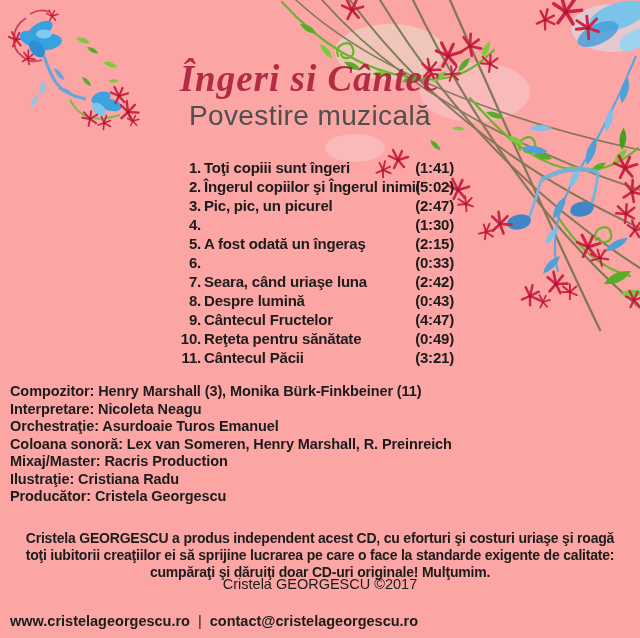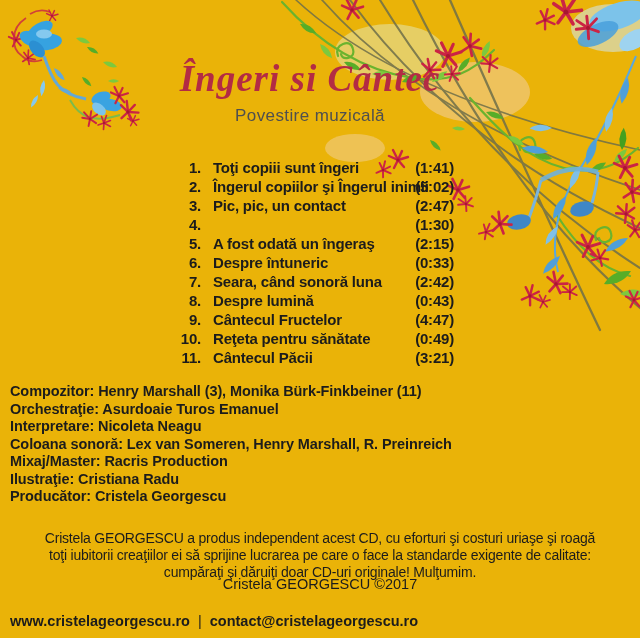--- a/index.html
+++ b/index.html
@@ -1,45 +1,45 @@
 <!DOCTYPE html>
 <html><head>
 <meta charset="utf-8">
 <style>
   html,body{margin:0;padding:0;background:#e9e9e4;}
   .page{
     position:relative;width:640px;height:638px;overflow:hidden;
-    background:#eab308;
+    background:#fca5a5;
     font-family:"Liberation Sans",sans-serif;color:#1c1c1c;
   }
   .deco{position:absolute;left:0;top:0;width:640px;height:638px;pointer-events:none;}
   .album-title{
     position:absolute;left:0;top:58px;width:620px;text-align:center;
     font-family:"Liberation Serif",serif;font-style:italic;font-weight:bold;
     font-size:37px;line-height:42px;color:#b32b44;letter-spacing:1px;
   }
   .album-subtitle{
     position:absolute;left:0;top:102px;width:620px;text-align:center;
-    font-size:17px;line-height:27px;color:#4f4f4f;letter-spacing:.4px;font-weight:400;
+    font-size:28px;line-height:27px;color:#4f4f4f;letter-spacing:.4px;font-weight:400;
   }
   .tracklist{position:absolute;left:176px;top:158px;width:278px;}
   .trow{
     position:relative;display:flex;height:19px;line-height:19px;
     font-size:15px;font-weight:600;letter-spacing:-.2px;white-space:nowrap;
   }
   .tnum{width:25px;text-align:right;flex:none;}
-  .ttitle{margin-left:12px;text-align:right;}
+  .ttitle{margin-left:3px;text-align:right;}
   .tdur{position:absolute;right:0;top:0;}
   .credits{
     position:absolute;left:10px;top:383px;width:620px;text-align:left;
     font-size:14.5px;font-weight:600;line-height:17.5px;letter-spacing:-.1px;
   }
   .note{
     position:absolute;left:10px;top:530px;width:620px;text-align:center;
-    font-size:14px;font-weight:400;line-height:17px;letter-spacing:-.2px;
+    font-size:14px;font-weight:700;line-height:17px;letter-spacing:-.2px;
   }
   .note div{white-space:nowrap;}
   .copyright{
     position:absolute;left:10px;top:576px;width:620px;text-align:center;
     font-size:14.5px;font-weight:400;line-height:16px;
   }
   .contact{
     position:absolute;left:10px;top:613px;width:620px;text-align:left;
     font-size:14.5px;font-weight:600;line-height:16px;
   }
@@ -216,40 +216,39 @@
       <span class="ttitle">Toţi copiii sunt îngeri</span>
       <span class="tdur">(1:41)</span>
     </div>
     <div class="trow">
       <span class="tnum">2.</span>
       <span class="ttitle">Îngerul copiilor şi Îngerul inimii</span>
       <span class="tdur">(5:02)</span>
     </div>
     <div class="trow">
       <span class="tnum">3.</span>
-      <span class="ttitle">Pic, pic, un contact</span>
+      <span class="ttitle">Pic, pic, un picurel</span>
       <span class="tdur">(2:47)</span>
     </div>
     <div class="trow">
       <span class="tnum">4.</span>
       <span class="tdur">(1:30)</span>
     </div>
     <div class="trow">
       <span class="tnum">5.</span>
       <span class="ttitle">A fost odată un îngeraş</span>
       <span class="tdur">(2:15)</span>
     </div>
     <div class="trow">
       <span class="tnum">6.</span>
-      <span class="ttitle">Despre întuneric</span>
       <span class="tdur">(0:33)</span>
     </div>
     <div class="trow">
       <span class="tnum">7.</span>
-      <span class="ttitle">Seara, când sonoră luna</span>
+      <span class="ttitle">Seara, când uriaşe luna</span>
       <span class="tdur">(2:42)</span>
     </div>
     <div class="trow">
       <span class="tnum">8.</span>
       <span class="ttitle">Despre lumină</span>
       <span class="tdur">(0:43)</span>
     </div>
     <div class="trow">
       <span class="tnum">9.</span>
       <span class="ttitle">Cântecul Fructelor</span>
@@ -262,22 +261,22 @@
     </div>
     <div class="trow">
       <span class="tnum">11.</span>
       <span class="ttitle">Cântecul Păcii</span>
       <span class="tdur">(3:21)</span>
     </div>
   </div>
 
   <div class="credits">
     <div>Compozitor: Henry Marshall (3), Monika Bürk-Finkbeiner (11)</div>
+    <div>Interpretare: Nicoleta Neagu</div>
     <div>Orchestraţie: Asurdoaie Turos Emanuel</div>
-    <div>Interpretare: Nicoleta Neagu</div>
     <div>Coloana sonoră: Lex van Someren, Henry Marshall, R. Preinreich</div>
     <div>Mixaj/Master: Racris Production</div>
     <div>Ilustraţie: Cristiana Radu</div>
     <div>Producător: Cristela Georgescu</div>
   </div>
 
   <div class="note">
     <div>Cristela GEORGESCU a produs independent acest CD, cu eforturi şi costuri uriaşe şi roagă</div>
     <div>toţi iubitorii creaţiilor ei să sprijine lucrarea pe care o face la standarde exigente de calitate:</div>
     <div>cumpăraţi şi dăruiţi doar CD-uri originale! Mulţumim.</div>

